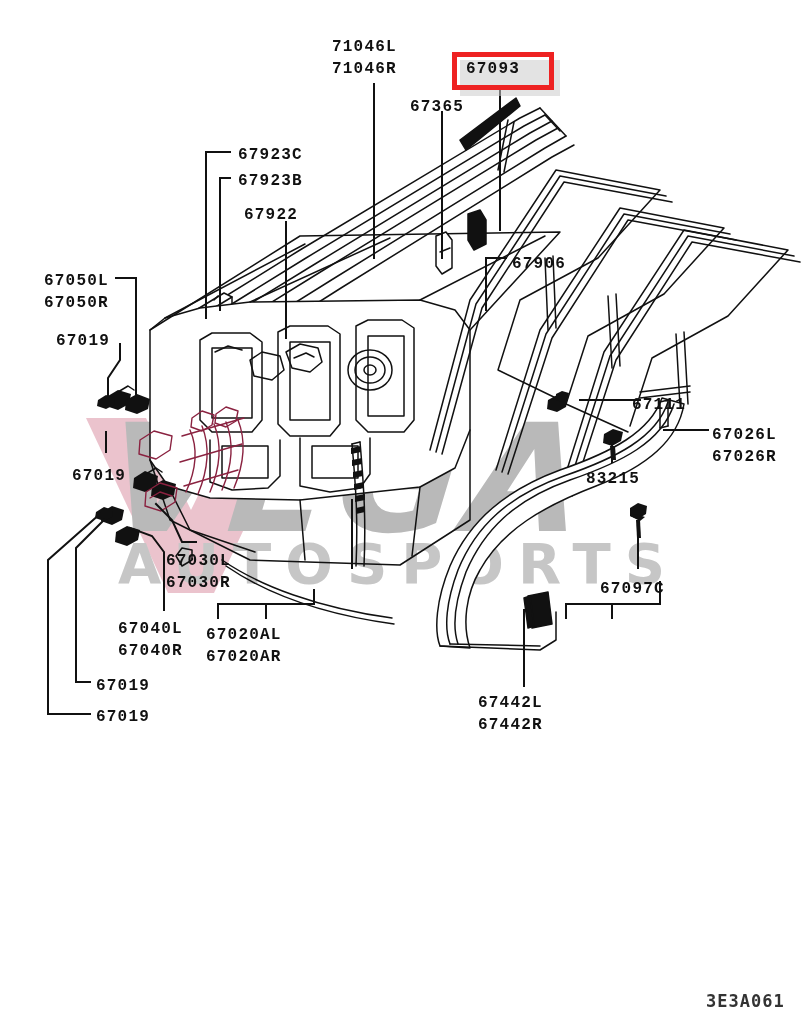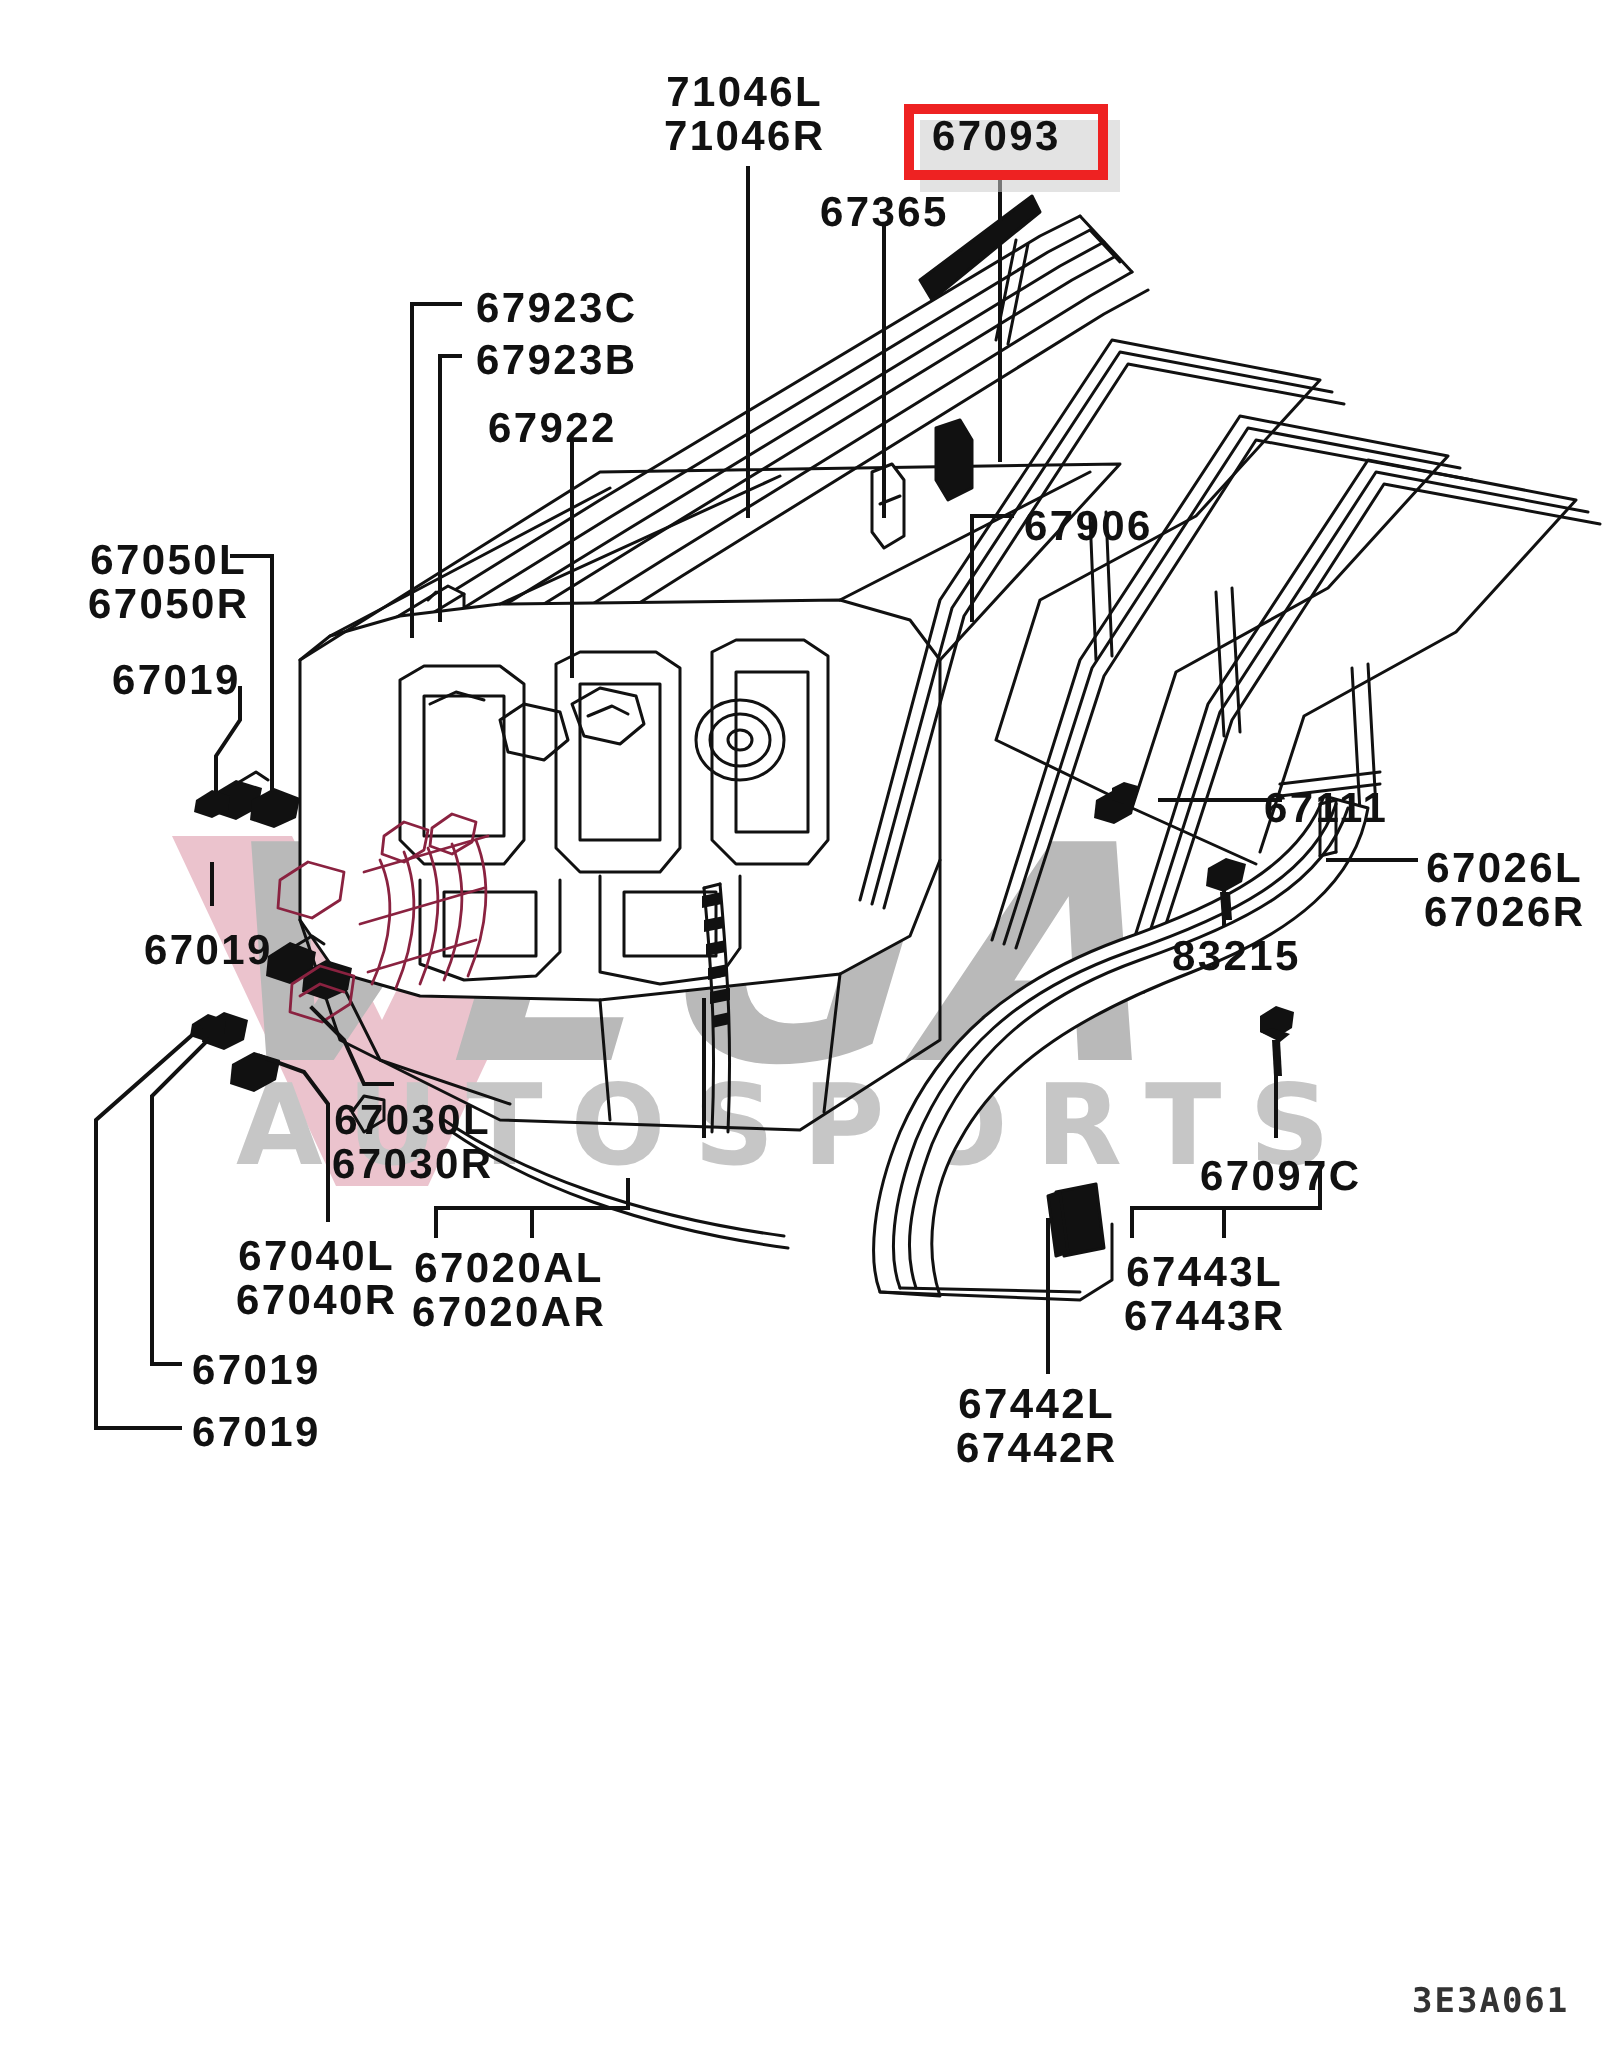--- a/index.html
+++ b/index.html
@@ -51,23 +51,23 @@
   .wm-v-shape {
     position: absolute;
     left: 86px; top: 418px;
     width: 210px; height: 175px;
   }
   
   #art { position: absolute; left:0; top:0; }
   
   .lbl {
     position: absolute;
-    font-family: Liberation Sans, sans-serif;
+    font-family: Liberation Mono, monospace;
     font-weight: 700;
-    font-size: 21px;
+    font-size: 16px;
     letter-spacing: 1.2px;
     color: #111111;
     white-space: pre;
     line-height: 22px;
     text-align: center;
   }
   
   #hl-box {
     position: absolute;
     border: 5px solid #ee2222;
@@ -340,22 +340,20 @@
 67026R</div>
   <div class="lbl" style="left:72px;  top:465px;">67019</div>
   <div class="lbl" style="left:586px; top:468px;">83215</div>
   <div class="lbl" style="left:166px; top:550px;">67030L
 67030R</div>
   <div class="lbl" style="left:600px; top:578px;">67097C</div>
   <div class="lbl" style="left:118px; top:618px;">67040L
 67040R</div>
   <div class="lbl" style="left:206px; top:624px;">67020AL
 67020AR</div>
-  <div class="lbl" style="left:562px; top:626px;">67443L
-67443R</div>
   <div class="lbl" style="left:96px;  top:675px;">67019</div>
   <div class="lbl" style="left:478px; top:692px;">67442L
 67442R</div>
   <div class="lbl" style="left:96px;  top:706px;">67019</div>
 
   <div id="footer-code" style="left:706px; top:991px;">3E3A061</div>
 
 </div>
 
 </body></html>

